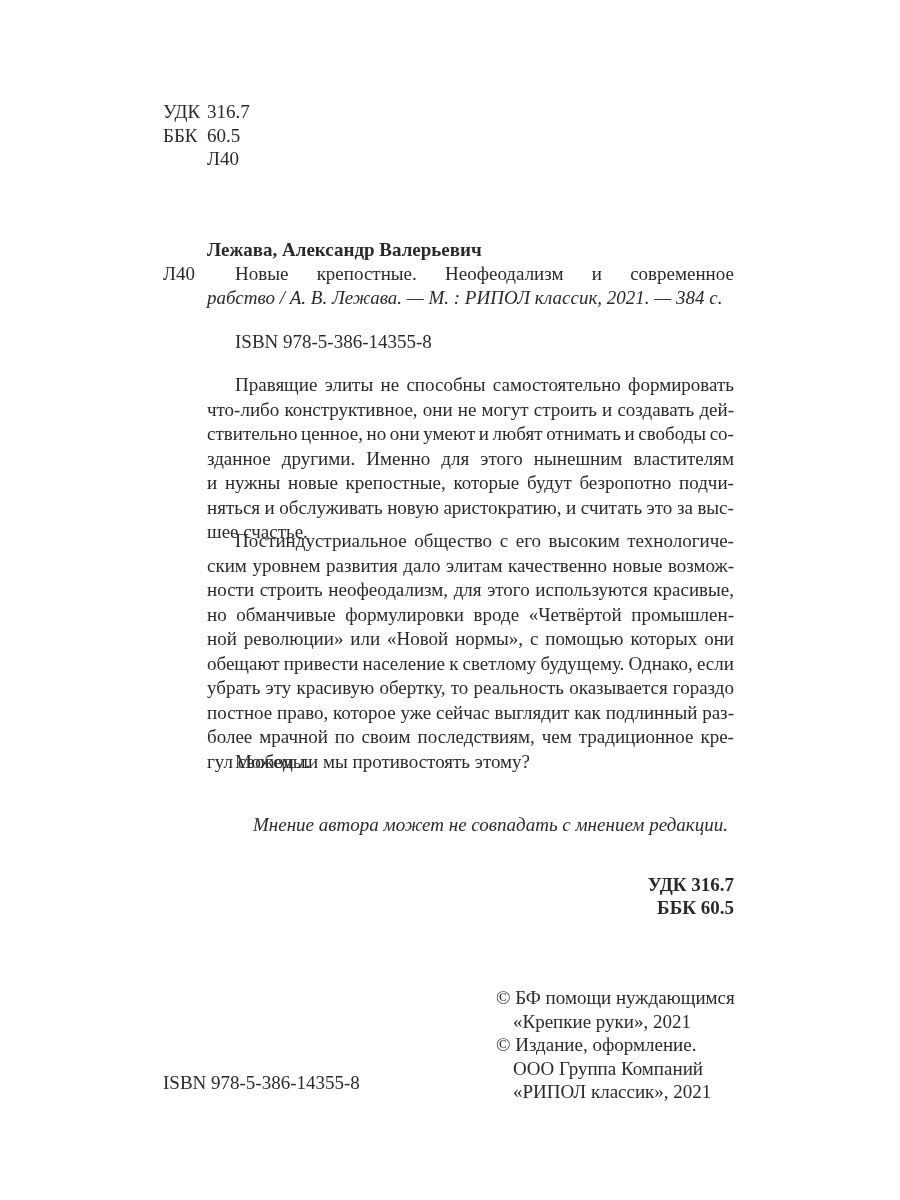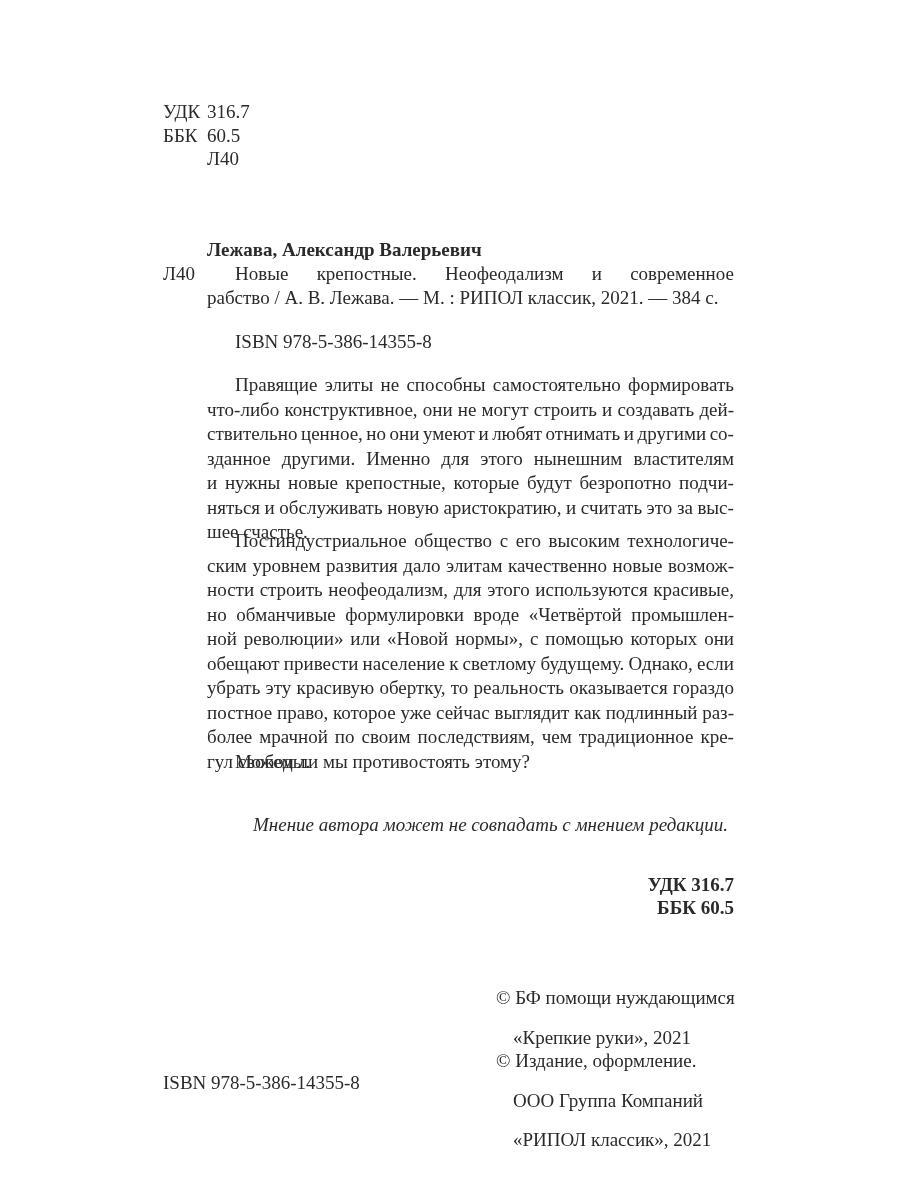--- a/index.html
+++ b/index.html
@@ -13,37 +13,37 @@
   .line { white-space: nowrap; line-height: 23px; }
   .classif { left: 163px; top: 100px; }
   .classif .row { display: flex; line-height: 23.5px; }
   .classif .k { width: 44px; }
   .l40-top { padding-left: 44px; }
 
   .author { left: 207px; top: 238px; font-weight: bold; }
   .l40-mark { left: 163px; top: 262px; }
   .title-block { left: 207px; top: 262px; width: 527px; }
   .title-block .j { display: flex; justify-content: space-between; line-height: 23.5px; }
-  .title-block .n { line-height: 23.5px; white-space: nowrap; }
+  .title-block .n { line-height: 23.5px; white-space: nowrap; font-style: italic; }
   .title-block .j span:first-child { padding-left: 28px; }
 
   .isbn-main { left: 235px; top: 330px; }
 
   .para { left: 207px; width: 527px; }
   .para .j { display: flex; justify-content: space-between; line-height: 24.5px; white-space: nowrap; text-align: center; }
   .para .n { line-height: 24.5px; white-space: nowrap; }
   .para .ind { padding-left: 28px; }
   .p1 { top: 373px; }
   .p2 { top: 529px; }
   .p3 { left: 235px; top: 750px; }
 
   .disclaimer { left: 253px; top: 813px; font-style: italic; }
   .udk-bottom { right: 166px; top: 873px; text-align: right; font-weight: bold; line-height: 23px; }
   .copyright { left: 496px; top: 986px; line-height: 23.5px; }
-  .copyright .cont { padding-left: 17px; margin-top: 16px; }
+  .copyright .cont { padding-left: 17px; }
   .isbn-bottom { left: 163px; top: 1071px; }
 </style>
 </head>
 <body>
 
 <div class="abs classif">
   <div class="row">
     <span class="k">УДК</span>
     <span>316.7</span>
   </div>
@@ -91,21 +91,21 @@
   <div class="j">
       <span>ствительно</span>
       <span>ценное,</span>
       <span>но</span>
       <span>они</span>
       <span>умеют</span>
       <span>и</span>
       <span>любят</span>
       <span>отнимать</span>
       <span>и</span>
-      <span>другими</span>
+      <span>свободы</span>
       <span>со-</span>
     </div>
   <div class="j">
       <span>зданное</span>
       <span>другими.</span>
       <span>Именно</span>
       <span>для</span>
       <span>этого</span>
       <span>нынешним</span>
       <span>властителям</span>

